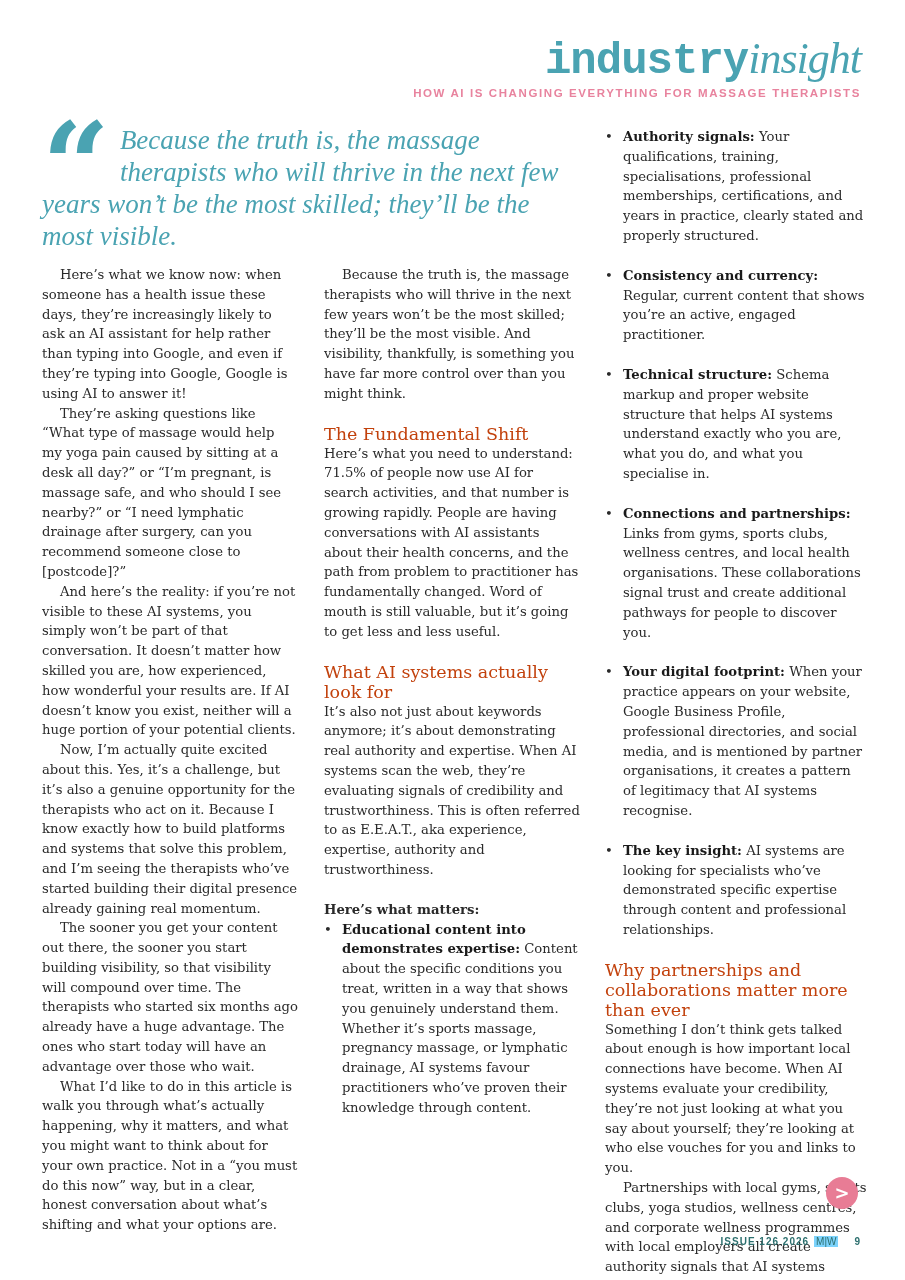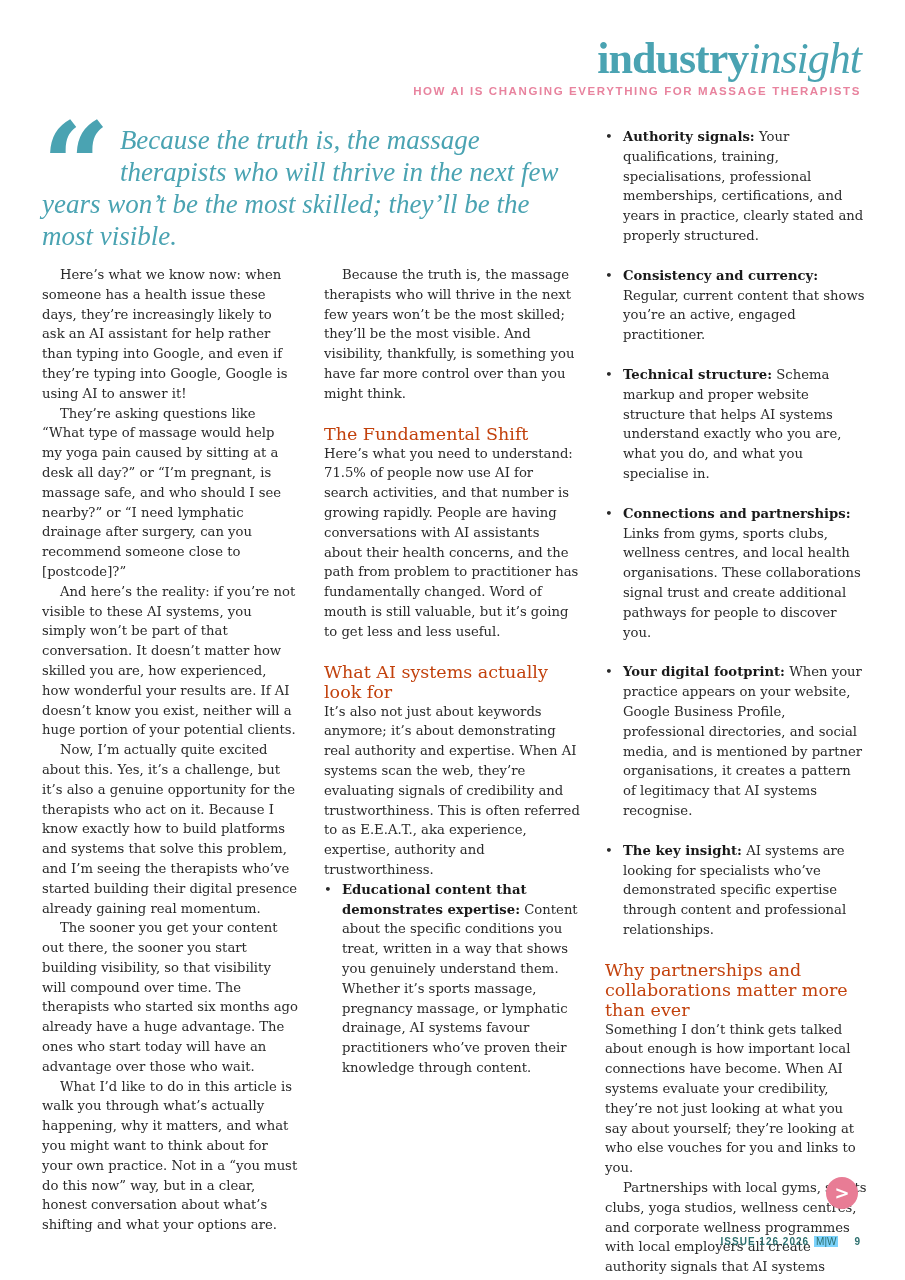--- a/index.html
+++ b/index.html
@@ -1,21 +1,21 @@
 <!DOCTYPE html>
 <html><head>
 <meta charset="utf-8">
 <style>
   * { box-sizing: border-box; margin: 0; padding: 0; }
   html, body { width: 905px; height: 1280px; background: #ffffff; overflow: hidden; }
   body { position: relative; font-family: "DejaVu Serif", "Liberation Serif", serif; color: #2a2a2a; }
 
   .masthead { position: absolute; right: 44px; top: 34px; text-align: right; }
   .brand { font-family: "Liberation Serif", serif; font-size: 44px; line-height: 50px; color: #4aa3b2; letter-spacing: -1px; }
-  .brand .b1 { font-weight: bold; }
+  .brand .b1 { font-weight: bold; font-family: Liberation Mono, monospace; }
   .brand .b2 { font-style: italic; font-weight: normal; }
   .strap { font-family: "Liberation Sans", sans-serif; font-size: 11.5px; font-weight: bold; letter-spacing: 1.6px; color: #e8839e; margin-top: 1px; }
 
   .pull { position: absolute; left: 42px; top: 124px; width: 540px; font-family: "Liberation Serif", serif; font-style: italic; font-size: 27px; line-height: 32px; color: #4aa3b2; }
   .pull .qmark { float: left; font-family: "DejaVu Serif", serif; font-style: normal; font-weight: bold; font-size: 118px; line-height: 100px; height: 62px; margin: -8px 10px 0 0; color: #4aa3b2; }
 
   .col { position: absolute; font-size: 13.2px; line-height: 19.8px; color: #2a2a2a; }
   .col1 { left: 42px; top: 265px; width: 256px; }
   .col2 { left: 324px; top: 265px; width: 256px; }
   .col3 { left: 605px; top: 127px; width: 262px; }
@@ -57,22 +57,23 @@
   <p class="indent">The sooner you get your content out there, the sooner you start building visibility, so that visibility will compound over time. The therapists who started six months ago already have a huge advantage. The ones who start today will have an advantage over those who wait.</p>
   <p class="indent">What I’d like to do in this article is walk you through what’s actually happening, why it matters, and what you might want to think about for your own practice. Not in a “you must do this now” way, but in a clear, honest conversation about what’s shifting and what your options are.</p>
 </div>
 
 <div class="col col2">
   <p class="indent">Because the truth is, the massage therapists who will thrive in the next few years won’t be the most skilled; they’ll be the most visible. And visibility, thankfully, is something you have far more control over than you might think.</p>
   <h2>The Fundamental Shift</h2>
   <p>Here’s what you need to understand: 71.5% of people now use AI for search activities, and that number is growing rapidly. People are having conversations with AI assistants about their health concerns, and the path from problem to practitioner has fundamentally changed. Word of mouth is still valuable, but it’s going to get less and less useful.</p>
   <h2>What AI systems actually look for</h2>
   <p>It’s also not just about keywords anymore; it’s about demonstrating real authority and expertise. When AI systems scan the web, they’re evaluating signals of credibility and trustworthiness. This is often referred to as E.E.A.T., aka experience, expertise, authority and trustworthiness.</p>
+  <p class="sub">Here’s what matters:</p>
   <ul>
-    <li><b>Educational content that demonstrates expertise:</b><span> Content about the specific conditions you treat, written in a way that shows you genuinely understand them. Whether it’s sports massage, pregnancy massage, or lymphatic drainage, AI systems favour practitioners who’ve proven their knowledge through content.</span></li>
+    <li><b>Educational content into demonstrates expertise:</b><span> Content about the specific conditions you treat, written in a way that shows you genuinely understand them. Whether it’s sports massage, pregnancy massage, or lymphatic drainage, AI systems favour practitioners who’ve proven their knowledge through content.</span></li>
   </ul>
 </div>
 
 <div class="col col3">
   <ul>
     <li><b>Authority signals:</b><span> Your qualifications, training, specialisations, professional memberships, certifications, and years in practice, clearly stated and properly structured.</span></li>
     <li><b>Consistency and currency:</b><span> Regular, current content that shows you’re an active, engaged practitioner.</span></li>
     <li><b>Technical structure:</b><span> Schema markup and proper website structure that helps AI systems understand exactly who you are, what you do, and what you specialise in.</span></li>
     <li><b>Connections and partnerships:</b><span> Links from gyms, sports clubs, wellness centres, and local health organisations. These collaborations signal trust and create additional pathways for people to discover you.</span></li>
     <li><b>Your digital footprint:</b><span> When your practice appears on your website, Google Business Profile, professional directories, and social media, and is mentioned by partner organisations, it creates a pattern of legitimacy that AI systems recognise.</span></li>

